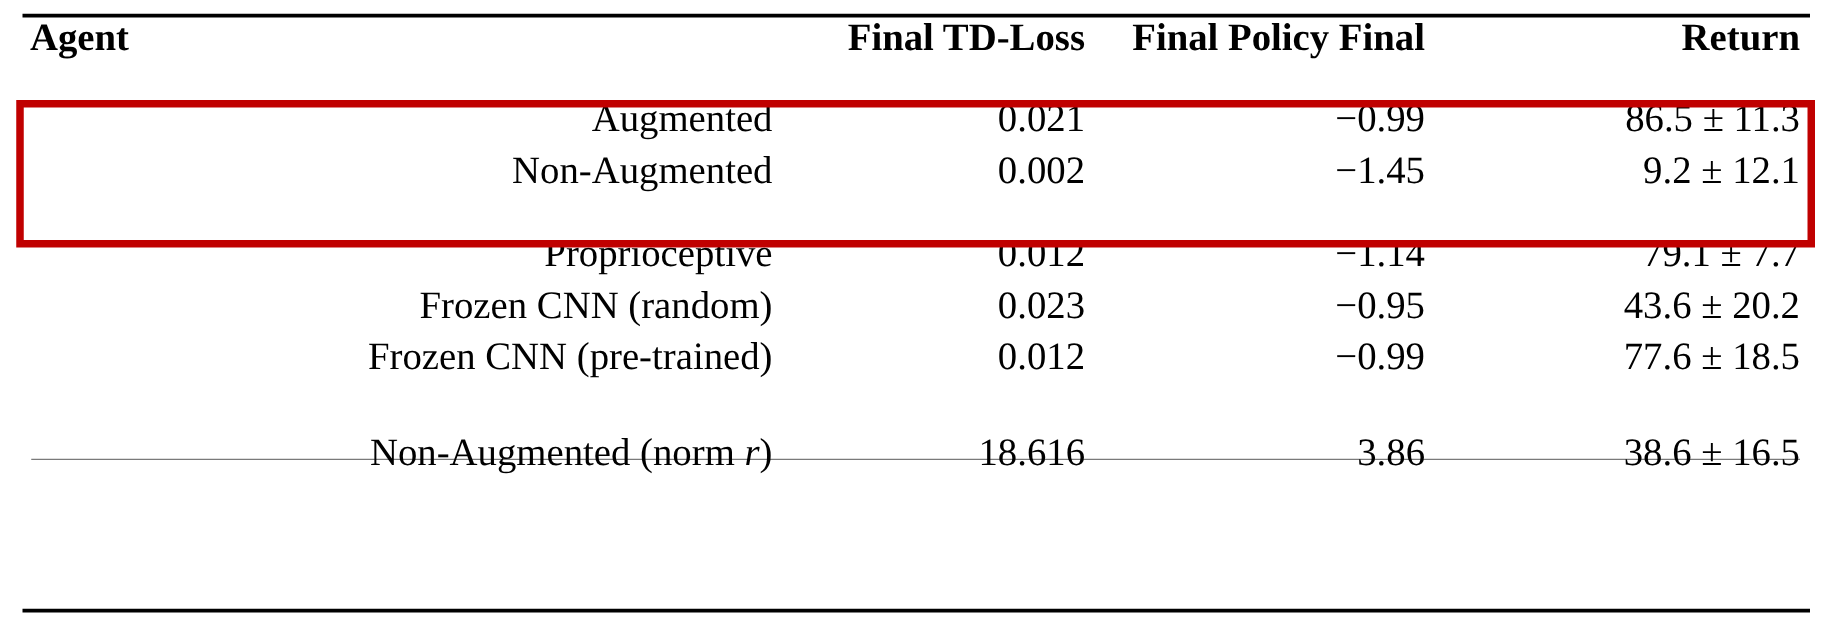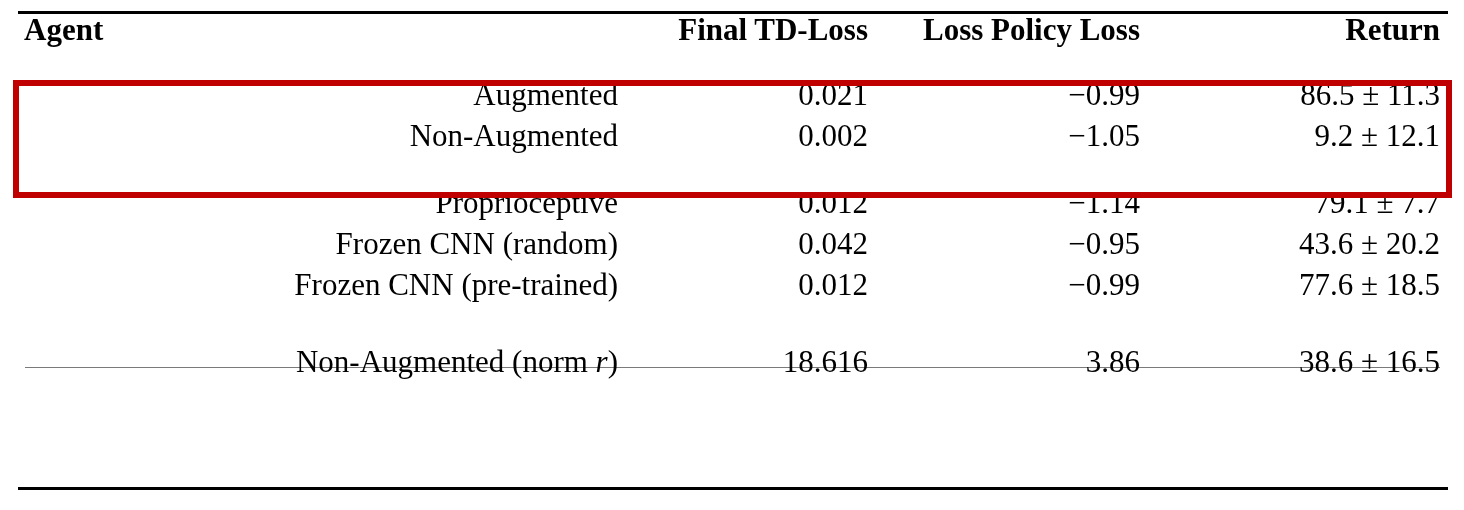--- a/index.html
+++ b/index.html
@@ -132,21 +132,21 @@
       <col class="c-agent">
       <col class="c-td">
       <col class="c-policy">
       <col class="c-return">
     </colgroup>
 
     <thead>
       <tr>
         <th class="h-agent">Agent</th>
         <th class="h-num">Final TD-Loss</th>
-        <th class="h-num">Loss Policy Loss</th>
+        <th class="h-num">Final Policy Final</th>
         <th class="h-num">Return</th>
       </tr>
     </thead>
 
     <tbody>
 
       <tr class="spacer-sm">
         <td></td>
         <td></td>
         <td></td>
@@ -155,40 +155,40 @@
 
       <tr>
         <td class="cell-agent">Augmented</td>
         <td class="cell-num">0.021</td>
         <td class="cell-num">−0.99</td>
         <td class="cell-num">86.5 ± 11.3</td>
       </tr>
       <tr>
         <td class="cell-agent">Non-Augmented</td>
         <td class="cell-num">0.002</td>
-        <td class="cell-num">−1.05</td>
+        <td class="cell-num">−1.45</td>
         <td class="cell-num">9.2 ± 12.1</td>
       </tr>
 
       <tr class="spacer-lg">
         <td></td>
         <td></td>
         <td></td>
         <td></td>
       </tr>
 
       <tr>
         <td class="cell-agent">Proprioceptive</td>
         <td class="cell-num">0.012</td>
         <td class="cell-num">−1.14</td>
         <td class="cell-num">79.1 ± 7.7</td>
       </tr>
       <tr>
         <td class="cell-agent">Frozen CNN (random)</td>
-        <td class="cell-num">0.042</td>
+        <td class="cell-num">0.023</td>
         <td class="cell-num">−0.95</td>
         <td class="cell-num">43.6 ± 20.2</td>
       </tr>
       <tr>
         <td class="cell-agent">Frozen CNN (pre-trained)</td>
         <td class="cell-num">0.012</td>
         <td class="cell-num">−0.99</td>
         <td class="cell-num">77.6 ± 18.5</td>
       </tr>
 

